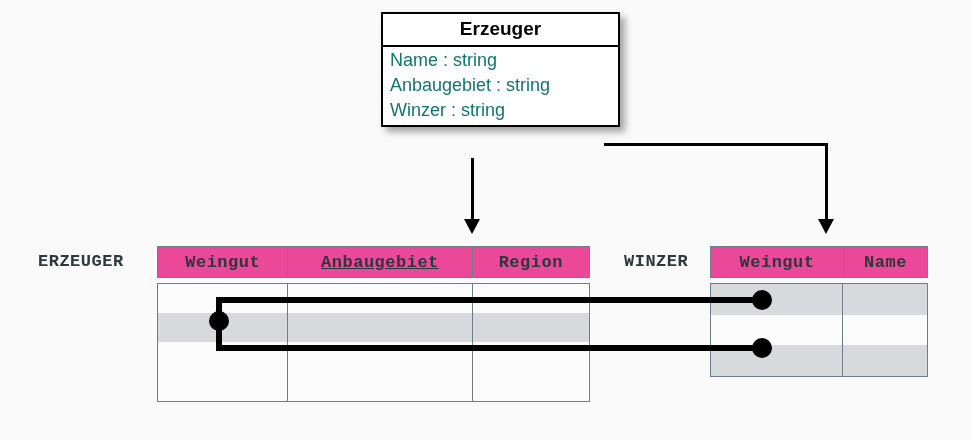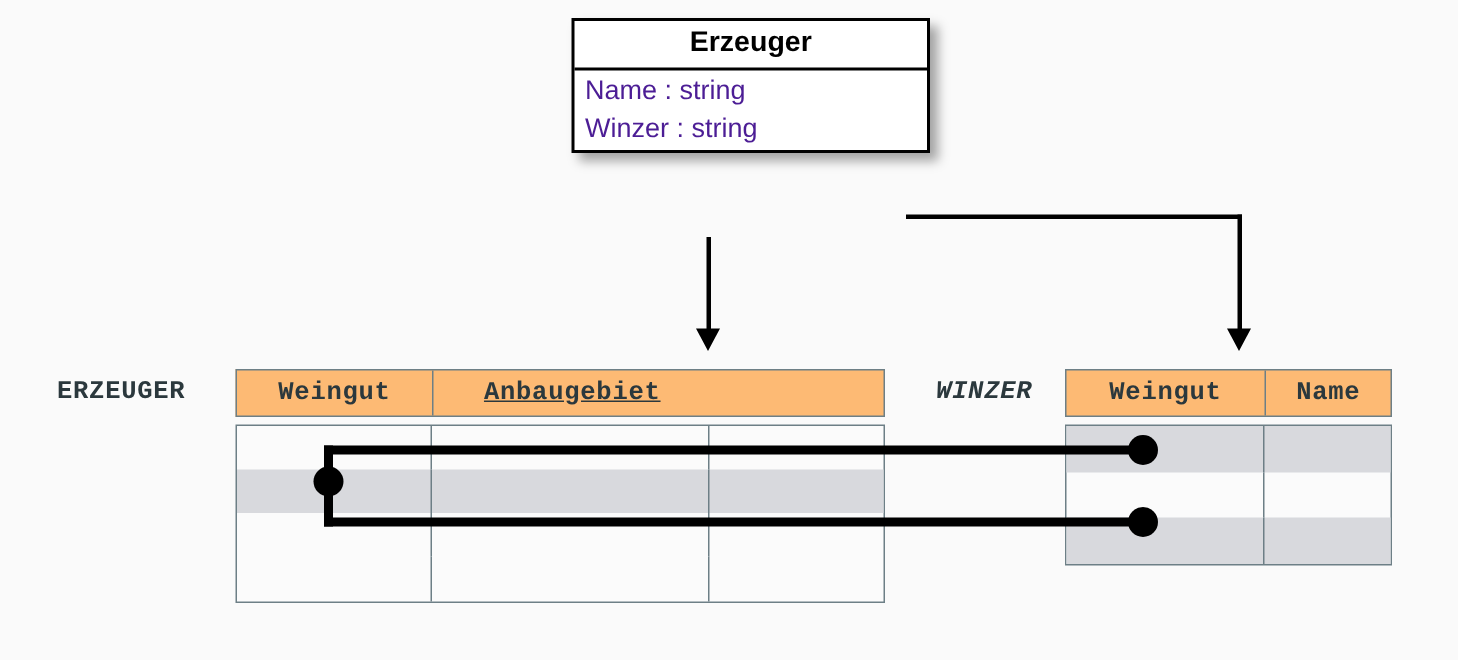--- a/index.html
+++ b/index.html
@@ -40,21 +40,21 @@
     border-bottom: 2px solid #000;
     font-family: "Liberation Sans", sans-serif;
   }
   .uml-attrs {
     padding: 1px 0 2px 0;
   }
   .uml-attr {
     font-size: 18px;
     line-height: 25px;
     padding-left: 7px;
-    color: #4c1d95;
+    color: #0f766e;
     white-space: nowrap;
     font-family: "Liberation Sans", sans-serif;
   }
   
   .rel-label {
     position: absolute;
     font-family: "Liberation Mono", "DejaVu Sans Mono", monospace;
     font-weight: bold;
     font-size: 17px;
     letter-spacing: 0.5px;
@@ -62,21 +62,21 @@
     white-space: nowrap;
   }
   .tbl {
     position: absolute;
     box-sizing: border-box;
   }
   .tbl-head {
     display: flex;
     box-sizing: border-box;
     border: 1px solid #6d7f86;
-    background: #fdba74;
+    background: #ec4899;
     height: 32px;
   }
   .tbl-head .cell {
     box-sizing: border-box;
     display: flex;
     align-items: center;
     justify-content: center;
     font-family: "Liberation Mono", "DejaVu Sans Mono", monospace;
     font-weight: bold;
     font-size: 17px;
@@ -135,37 +135,39 @@
 </style>
 </head>
 <body>
 
 <div id="canvas">
 
   <div class="uml-box">
     <div class="uml-title">Erzeuger</div>
     <div class="uml-attrs">
       <div class="uml-attr">Name : string</div>
+      <div class="uml-attr">Anbaugebiet : string</div>
       <div class="uml-attr">Winzer : string</div>
     </div>
   </div>
 
   <div class="thin-line" style="left:471px; top:158px; width:3px; height:62px;"></div>
   <div class="arrow-head" style="left:464px; top:219px;"></div>
 
   <div class="thin-line" style="left:604px; top:143px; width:224px; height:3px;"></div>
   <div class="thin-line" style="left:825px; top:143px; width:3px; height:77px;"></div>
   <div class="arrow-head" style="left:818px; top:219px;"></div>
 
   <div class="rel-label" style="left:38px; top:252px;">ERZEUGER</div>
 
   <div class="tbl" style="left:157px; top:246px; width:433px;">
     <div class="tbl-head">
       <div class="cell" style="width:131px;">Weingut</div>
       <div class="cell" style="width:185px;text-decoration:underline;">Anbaugebiet</div>
+      <div class="cell" style="width:117px;">Region</div>
     </div>
     <div class="tbl-body">
       <div class="tbl-row" style="height:29px;">
         <div class="cell" style="width:130px;"></div>
         <div class="cell" style="width:185px;"></div>
         <div class="cell" style="width:116px;"></div>
       </div>
       <div class="tbl-row shaded" style="height:29px;">
         <div class="cell" style="width:130px;"></div>
         <div class="cell" style="width:185px;"></div>
@@ -177,21 +179,21 @@
         <div class="cell" style="width:116px;"></div>
       </div>
       <div class="tbl-row" style="height:30px;">
         <div class="cell" style="width:130px;"></div>
         <div class="cell" style="width:185px;"></div>
         <div class="cell" style="width:116px;"></div>
       </div>
     </div>
   </div>
 
-  <div class="rel-label" style="left:624px; top:252px;font-style:italic;">WINZER</div>
+  <div class="rel-label" style="left:624px; top:252px;">WINZER</div>
 
   <div class="tbl" style="left:710px; top:246px; width:218px;">
     <div class="tbl-head">
       <div class="cell" style="width:133px;">Weingut</div>
       <div class="cell" style="width:83px;">Name</div>
     </div>
     <div class="tbl-body">
       <div class="tbl-row shaded" style="height:31px;">
         <div class="cell" style="width:132px;"></div>
         <div class="cell" style="width:82px;"></div>

